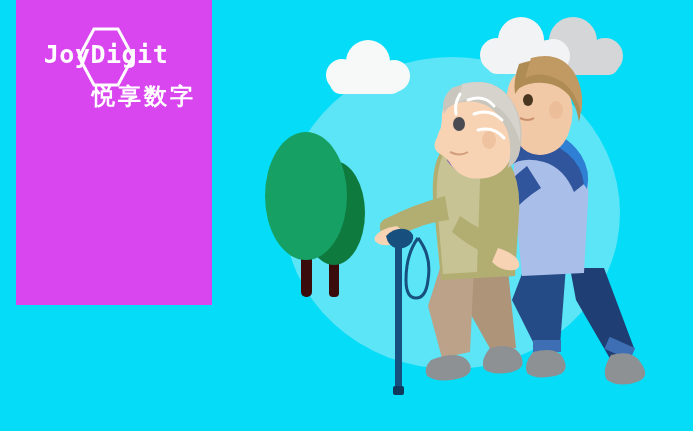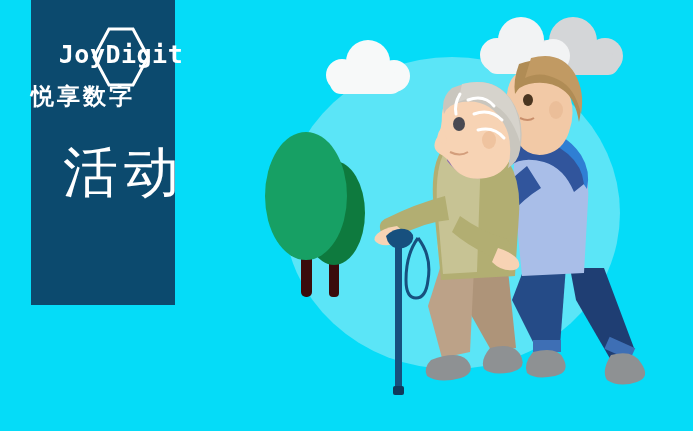--- a/index.html
+++ b/index.html
@@ -19,25 +19,25 @@
     position: absolute;
     inset: 0;
     width: 693px;
     height: 431px;
     display: block;
   }
 
   
   .brand-panel {
     position: absolute;
-    left: 31px;
+    left: 16px;
     top: 0px;
-    width: 144px;
+    width: 196px;
     height: 305px;
-    background: #0c4a6e;
+    background: #d946ef;
     z-index: 5;
   }
   .logo-block {
     position: absolute;
     left: 0;
     top: 26px;
     width: 180px;
     height: 100px;
   }
   .logo-hex {
@@ -59,21 +59,21 @@
     font-weight: bold;
     letter-spacing: 0.5px;
     line-height: 34px;
     white-space: nowrap;
   }
   .logo-cn {
     position: absolute;
     left: 0;
     top: 55px;
     width: 180px;
-    text-align: left;
+    text-align: right;
     color: #ffffff;
     font-family: "DejaVu Sans", sans-serif;
     font-size: 23px;
     font-weight: bold;
     letter-spacing: 3px;
     line-height: 30px;
     white-space: nowrap;
   }
   .panel-title {
     position: absolute;
@@ -214,17 +214,16 @@
 
     <div class="logo-block">
       <svg class="logo-hex" viewBox="0 0 60 62">
         <polygon points="18,3 42,3 57,31 42,59 18,59 3,31" fill="none" stroke="#FFFFFF" stroke-width="3"></polygon>
       </svg>
       <div class="logo-word">JoyDigit</div>
       <div class="logo-cn">悦享数字</div>
     </div>
 
     <div class="panel-title">
-      <div>活动</div>
     </div>
   </div>
 
 </div>
 
 </body></html>

